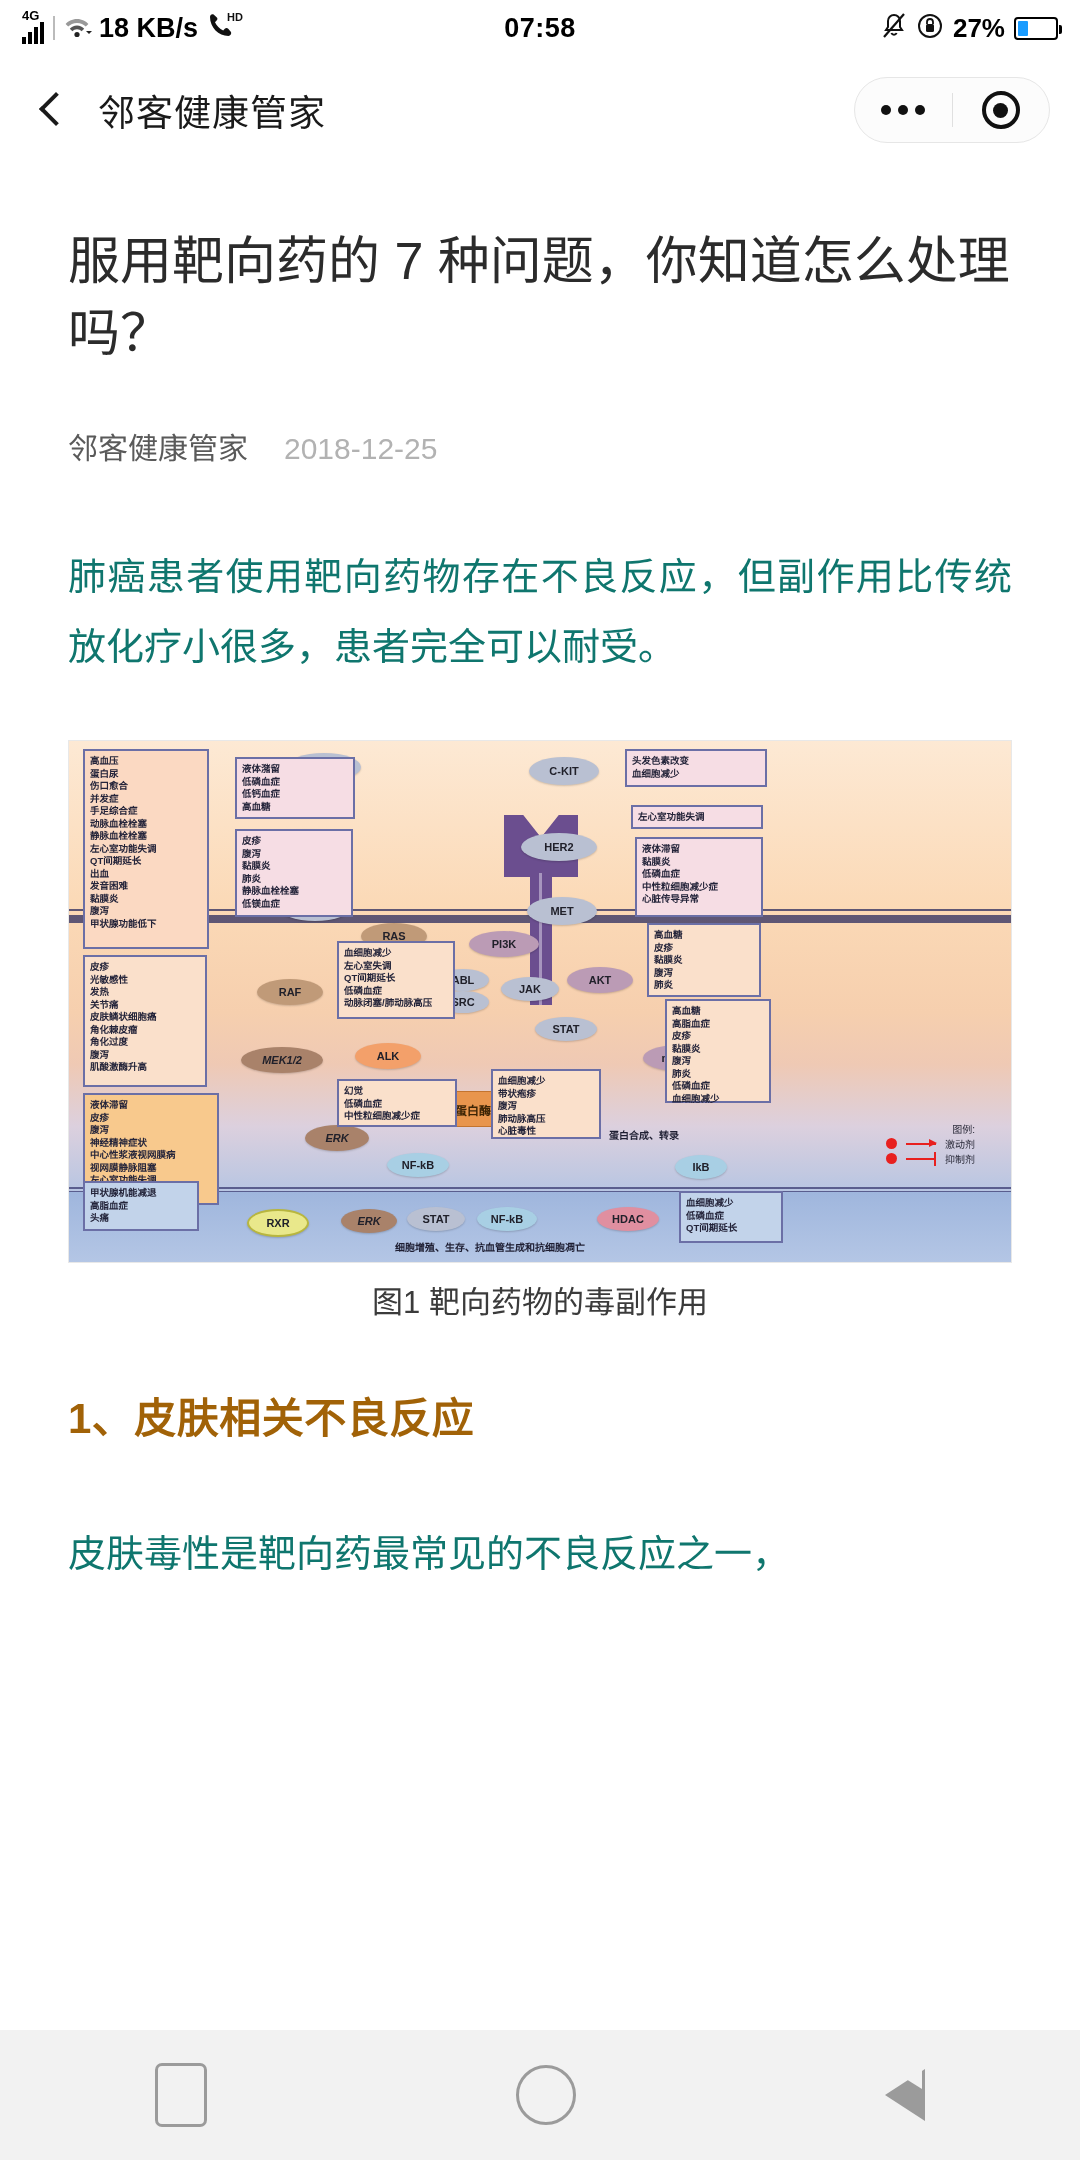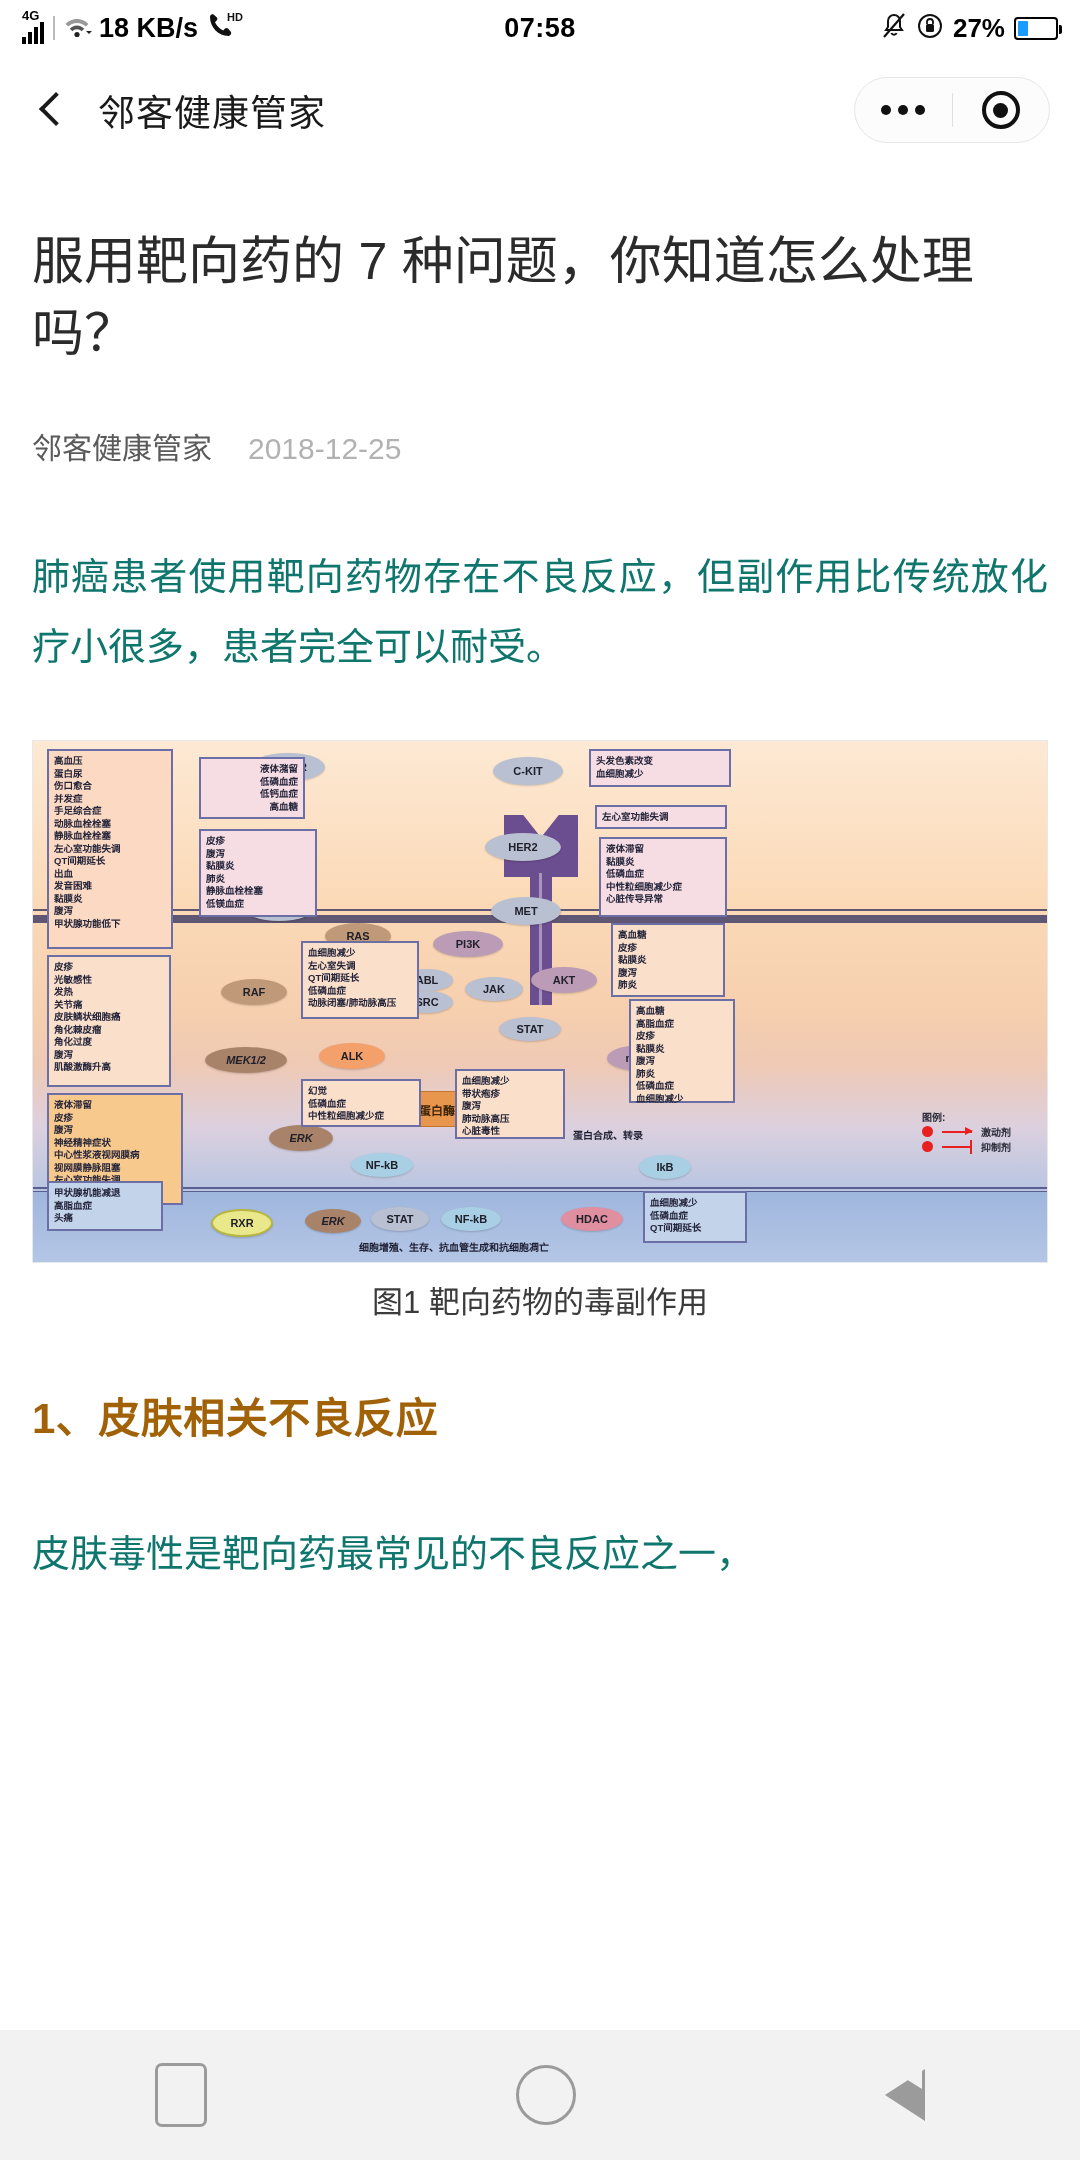--- a/index.html
+++ b/index.html
@@ -73,21 +73,21 @@
   .cap-sep{width:1px;height:34px;background:#e0e0e0;}
   .dots{display:flex;gap:7px;align-items:center;}
   .dots i{width:10px;height:10px;border-radius:50%;background:#111;display:block;}
   .target-ic{
     width:38px;height:38px;border:4px solid #111;border-radius:50%;
     display:flex;align-items:center;justify-content:center;box-sizing:border-box;
   }
   .target-ic b{width:15px;height:15px;border-radius:50%;background:#111;display:block;}
 
   
-  .article{padding:0 32px;box-sizing:border-box;}
+  .article{padding:0 68px;box-sizing:border-box;}
   .art-title{
     font-size:52px;line-height:1.38;color:#2b2b2b;font-weight:400;
     margin:62px 0 0 0;letter-spacing:0px;
   }
   .meta{
     margin-top:54px;display:flex;align-items:baseline;gap:36px;
     font-size:30px;
   }
   .meta .author{color:#5a5a5a;}
   .meta .date{color:#b2b2b2;}
@@ -164,21 +164,21 @@
   }
   .receptor .stalk:after{
     content:"";position:absolute;left:9px;top:0;width:3px;height:100%;background:#d9cfe6;opacity:.55;
   }
   .prot{
     position:absolute;background:#e8954d;border-radius:7px;
     border:1px solid #c3742f;color:#3c2405;font-weight:700;font-size:12px;
     display:flex;align-items:center;justify-content:center;
   }
   .legend{
-    position:absolute;right:36px;bottom:108px;font-size:10px;font-weight:700;color:#2b2b3a;
+    position:absolute;right:36px;bottom:96px;font-size:10px;font-weight:400;color:#2b2b3a;text-align:right;
   }
   .legend .lrow{display:flex;align-items:center;gap:9px;margin-top:0;}
   .legend .dot{width:11px;height:11px;border-radius:50%;background:#e8201f;flex:none;}
   .legend .arw{width:30px;height:2px;background:#e8201f;position:relative;}
   .legend .arw:after{
     content:"";position:absolute;right:-1px;top:-3.5px;
     border-left:8px solid #e8201f;border-top:4px solid transparent;border-bottom:4px solid transparent;
   }
   .legend .inh{width:30px;height:2px;background:#e8201f;position:relative;}
   .legend .inh:after{
@@ -343,21 +343,21 @@
 手足综合症
 动脉血栓栓塞
 静脉血栓栓塞
 左心室功能失调
 QT间期延长
 出血
 发音困难
 黏膜炎
 腹泻
 甲状腺功能低下</div>
-      <div class="tbox pinkb" style="left:166px;top:16px;width:106px;height:62px;text-align:right;">液体潴留
+      <div class="tbox pinkb" style="left:166px;top:16px;width:120px;height:62px;">液体潴留
 低磷血症
 低钙血症
 高血糖</div>
       <div class="tbox pinkb" style="left:166px;top:88px;width:118px;height:88px;">皮疹
 腹泻
 黏膜炎
 肺炎
 静脉血栓栓塞
 低镁血症</div>
       <div class="tbox pinkb" style="left:556px;top:8px;width:142px;height:38px;">头发色素改变

